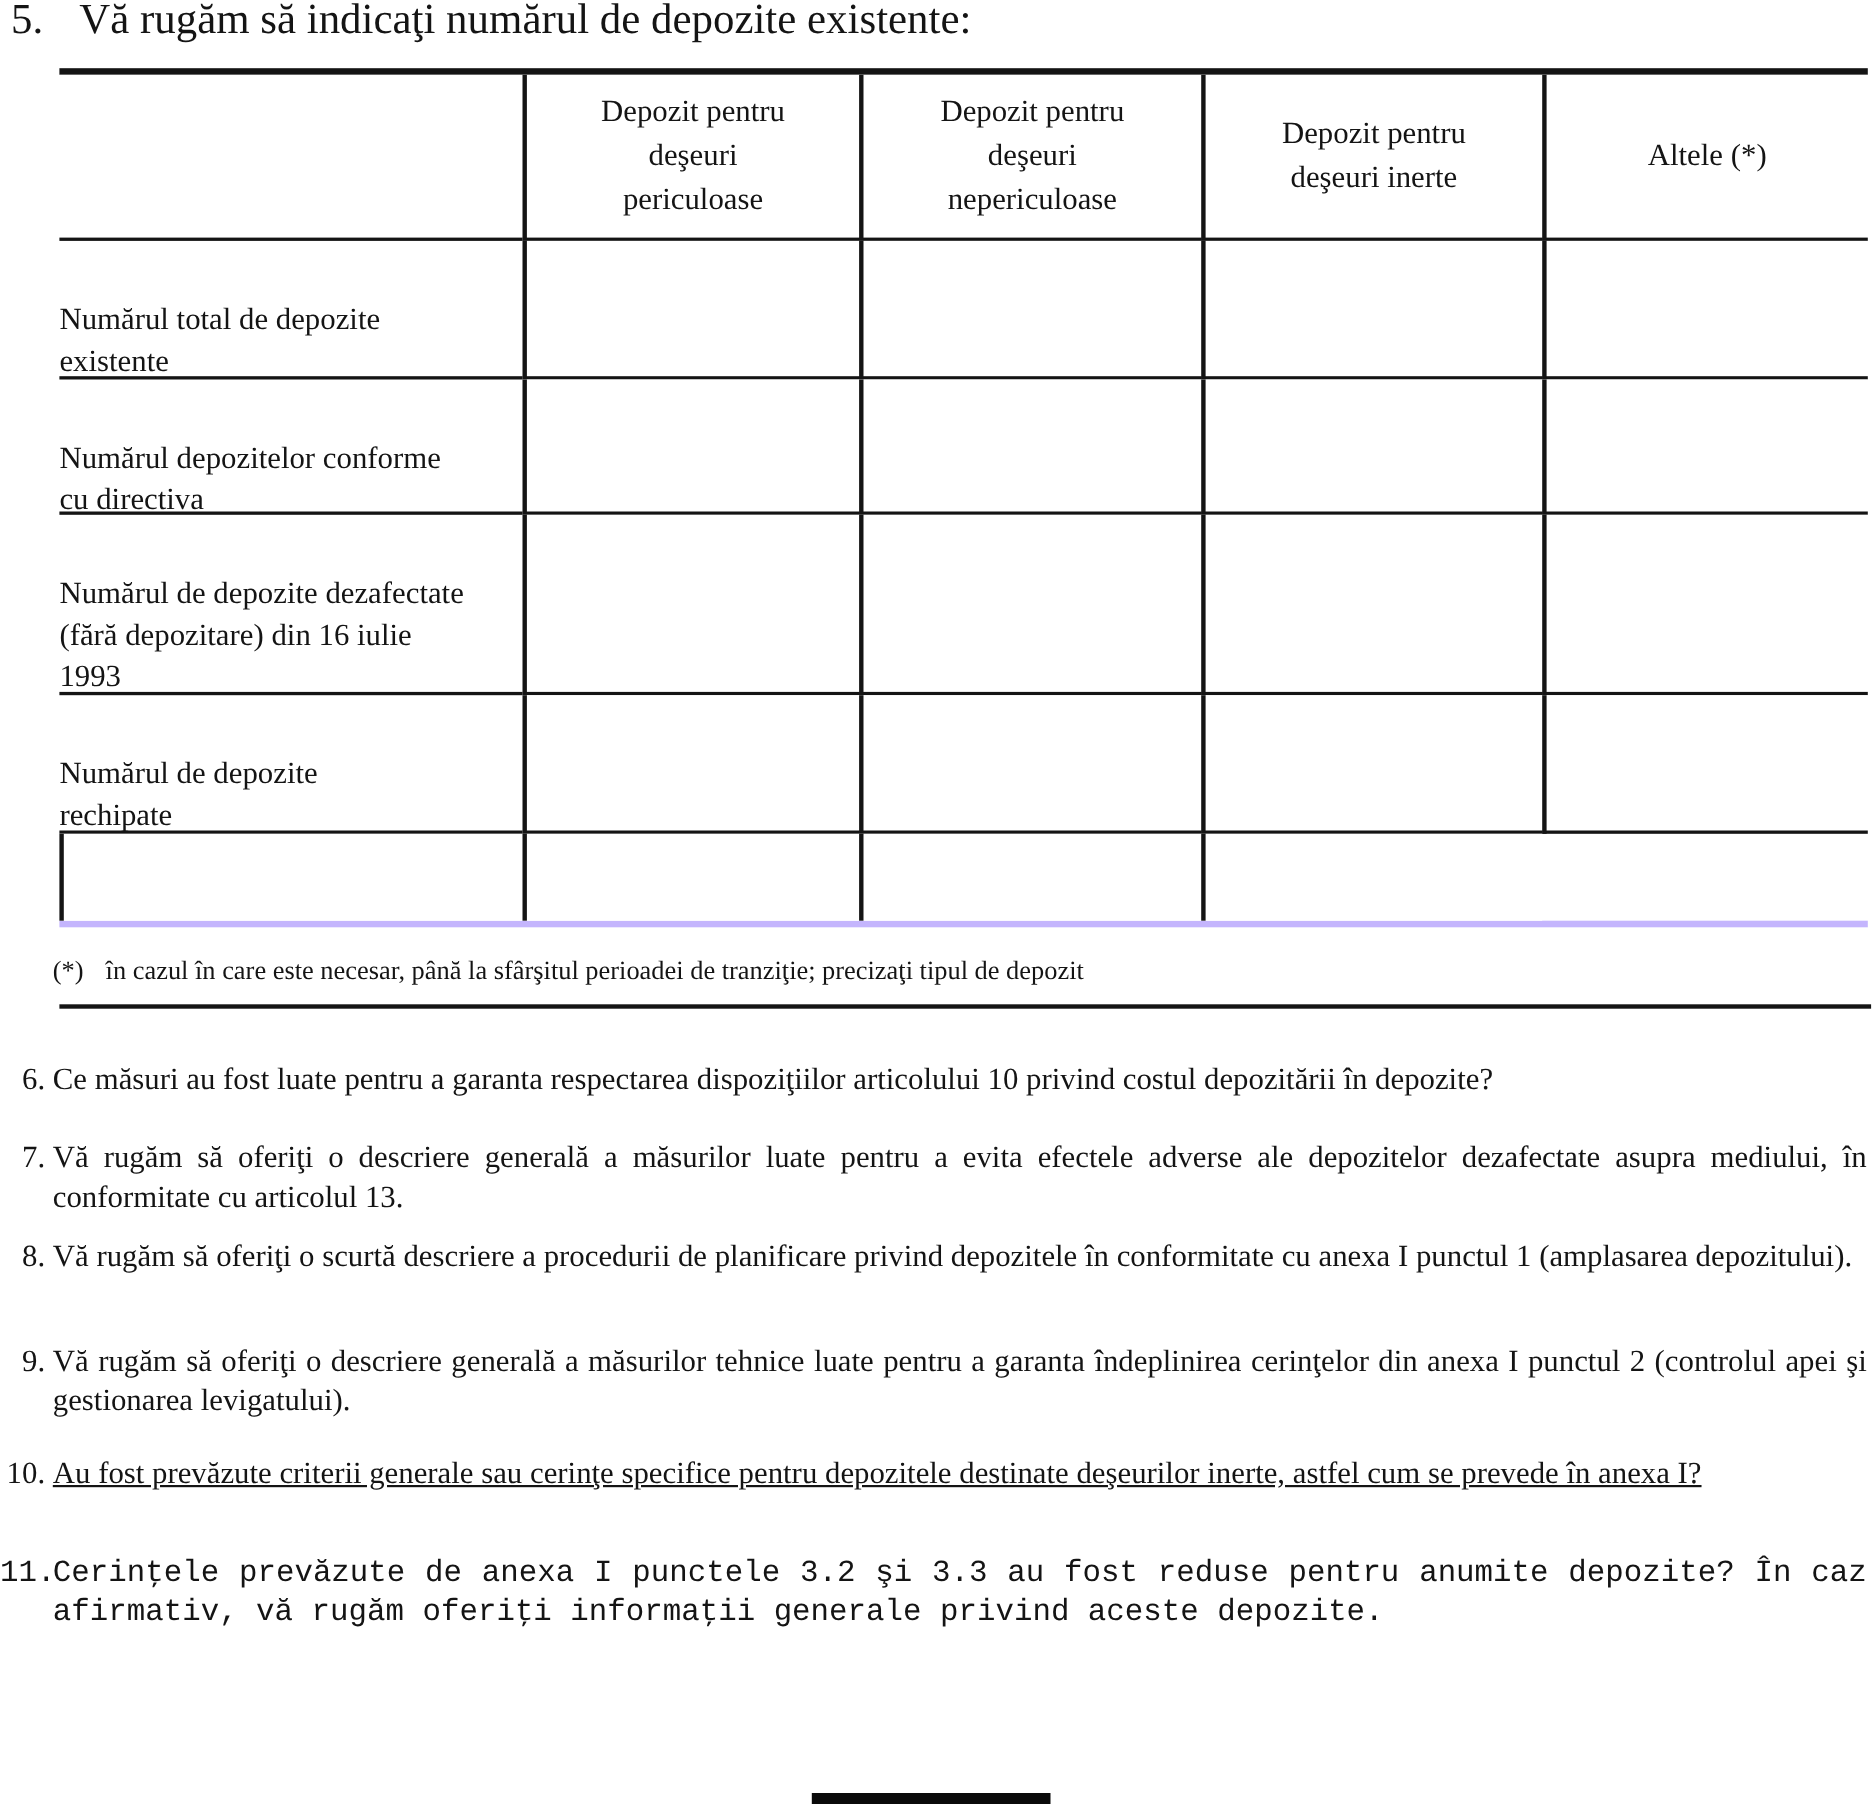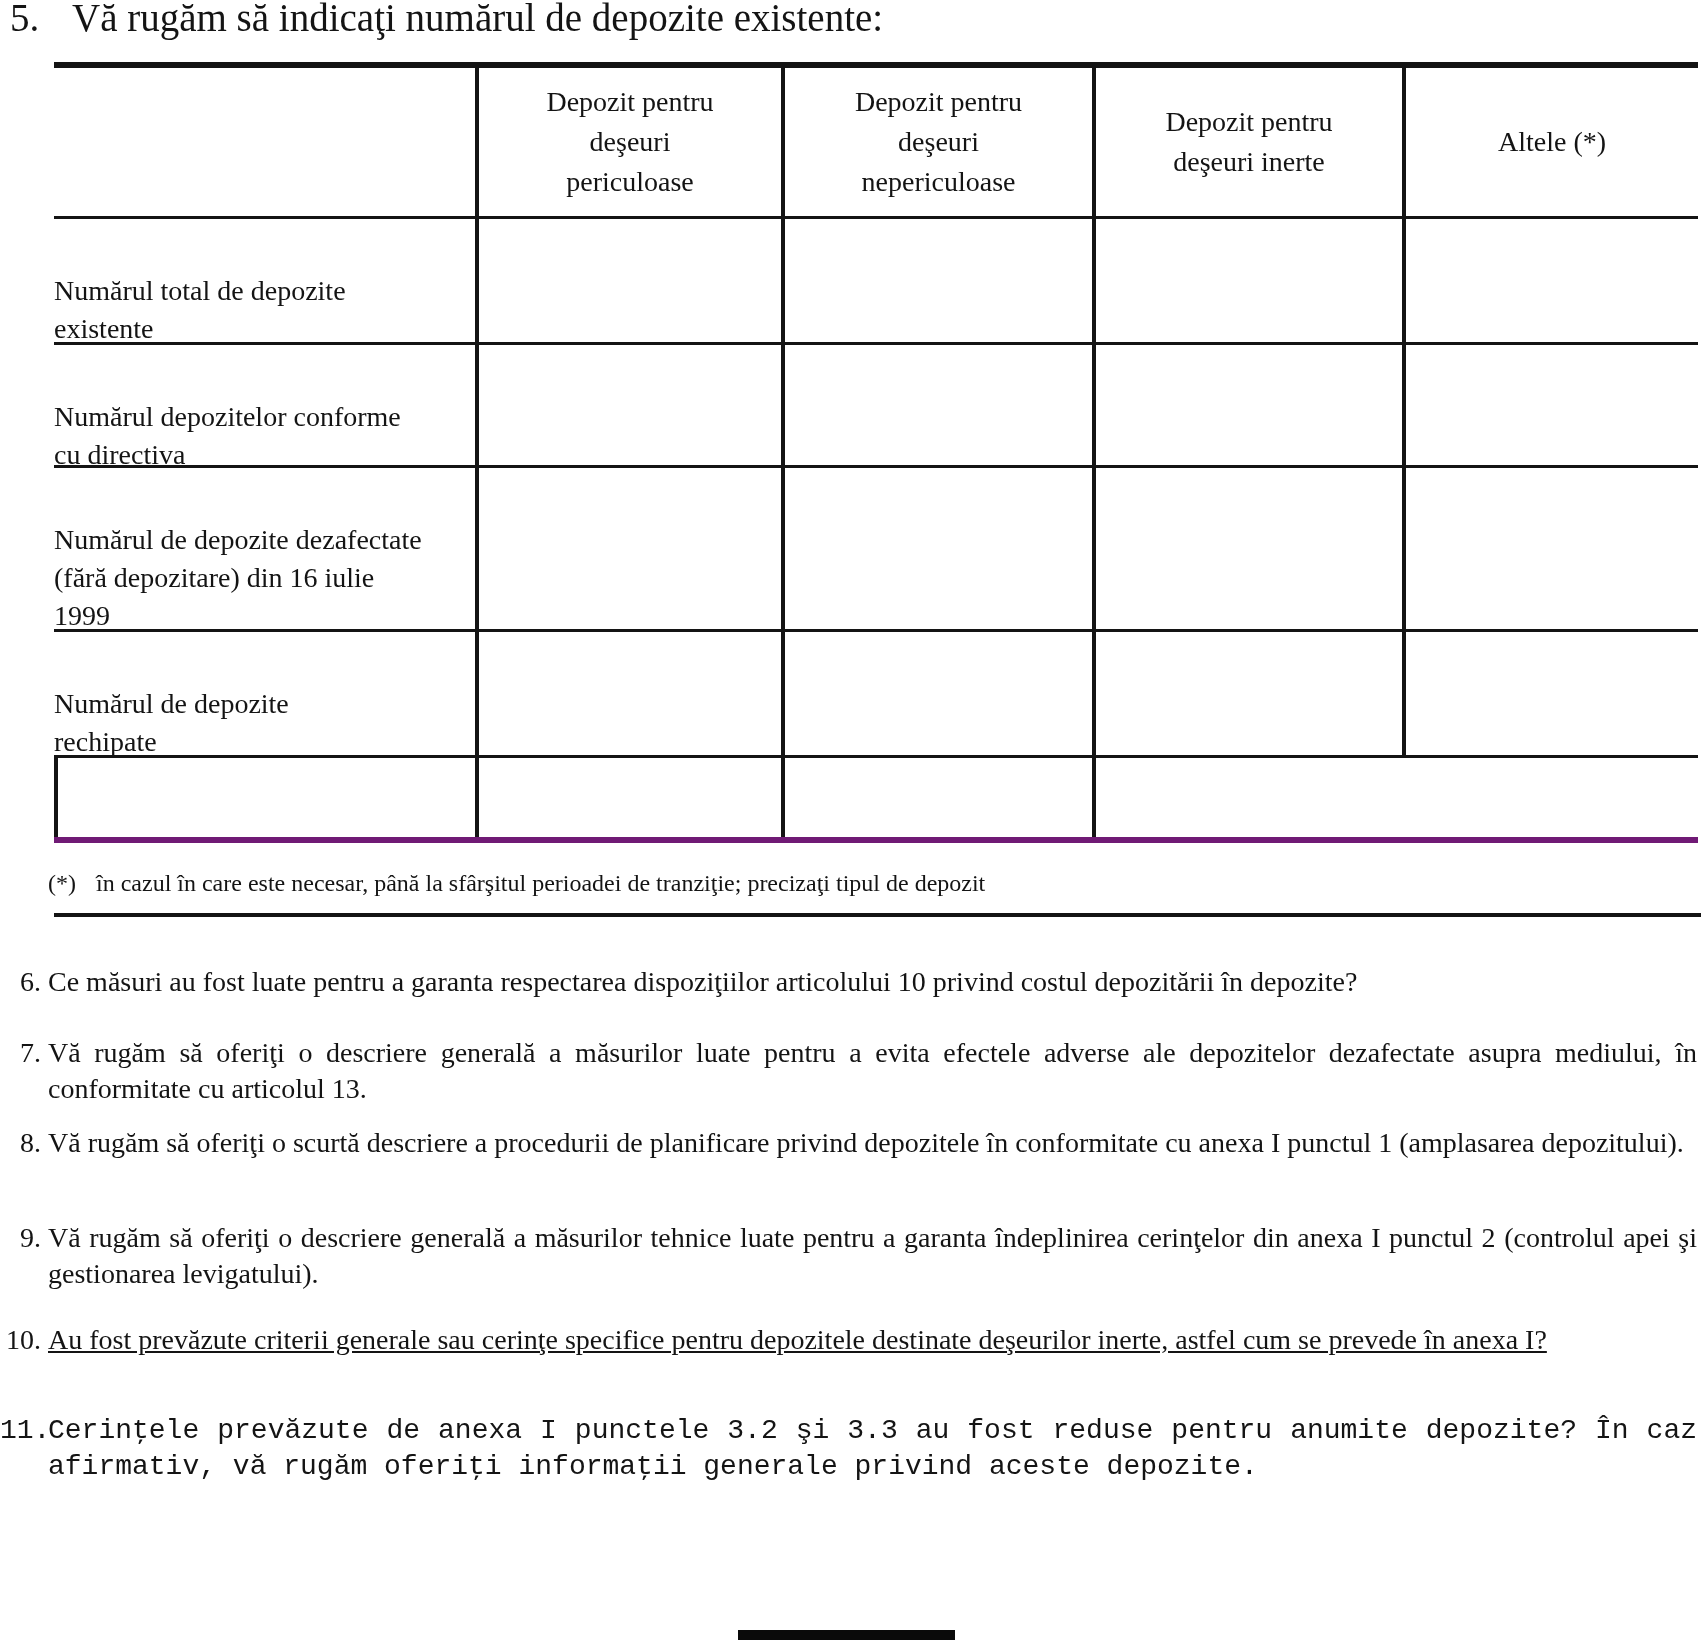--- a/index.html
+++ b/index.html
@@ -11,21 +11,21 @@
   }
   .abs { position:absolute; }
 
   
   .q5 { top:0px; left:10px; font-size:39px; line-height:36px; }
   .q5 .num { display:inline-block; width:62px; }
 
   
   .tbl {
     top:62px; left:54px; width:1644px; height:781px;
-    border-top:6px solid #141414; border-bottom:6px solid #701a75;
+    border-top:6px solid #141414; border-bottom:6px solid #c4b5fd;
     display:grid;
     grid-template-columns:421px 306px 311px 310px 296px;
     grid-template-rows:151px 126px 123px 164px 126px 79px;
     font-size:28px;
   }
   .cell { background:#ffffff; }
   .vl   { border-left:4px solid #141414; }
   .hb   { border-bottom:3px solid #141414; }
   .hcell { display:flex; flex-direction:column; justify-content:center; align-items:center;
            text-align:center; line-height:40px; }
@@ -92,21 +92,21 @@
     <div>cu directiva</div>
   </div>
   <div class="cell hb vl"></div>
   <div class="cell hb vl"></div>
   <div class="cell hb vl"></div>
   <div class="cell hb vl"></div>
 
   <div class="cell hb lcell">
     <div>Numărul de depozite dezafectate</div>
     <div>(fără depozitare) din 16 iulie</div>
-    <div>1999</div>
+    <div>1993</div>
   </div>
   <div class="cell hb vl"></div>
   <div class="cell hb vl"></div>
   <div class="cell hb vl"></div>
   <div class="cell hb vl"></div>
 
   <div class="cell hb lcell">
     <div>Numărul de depozite</div>
     <div>rechipate</div>
   </div>

